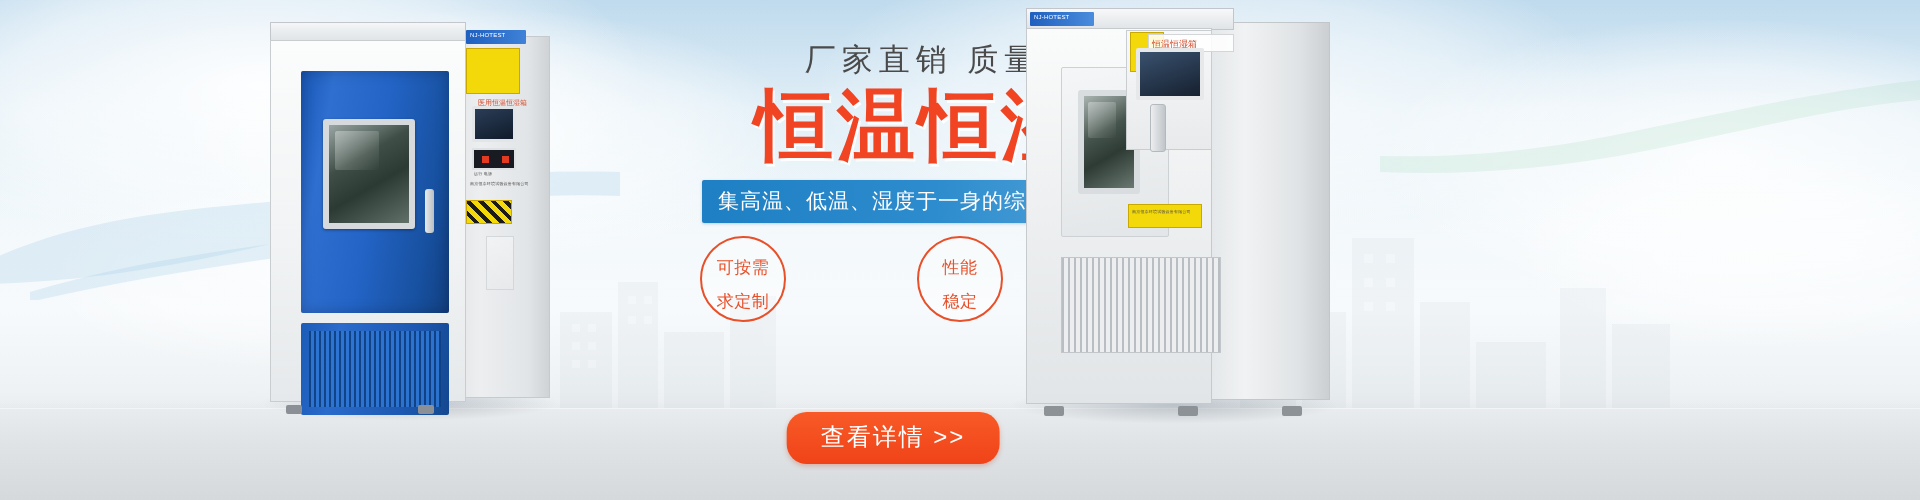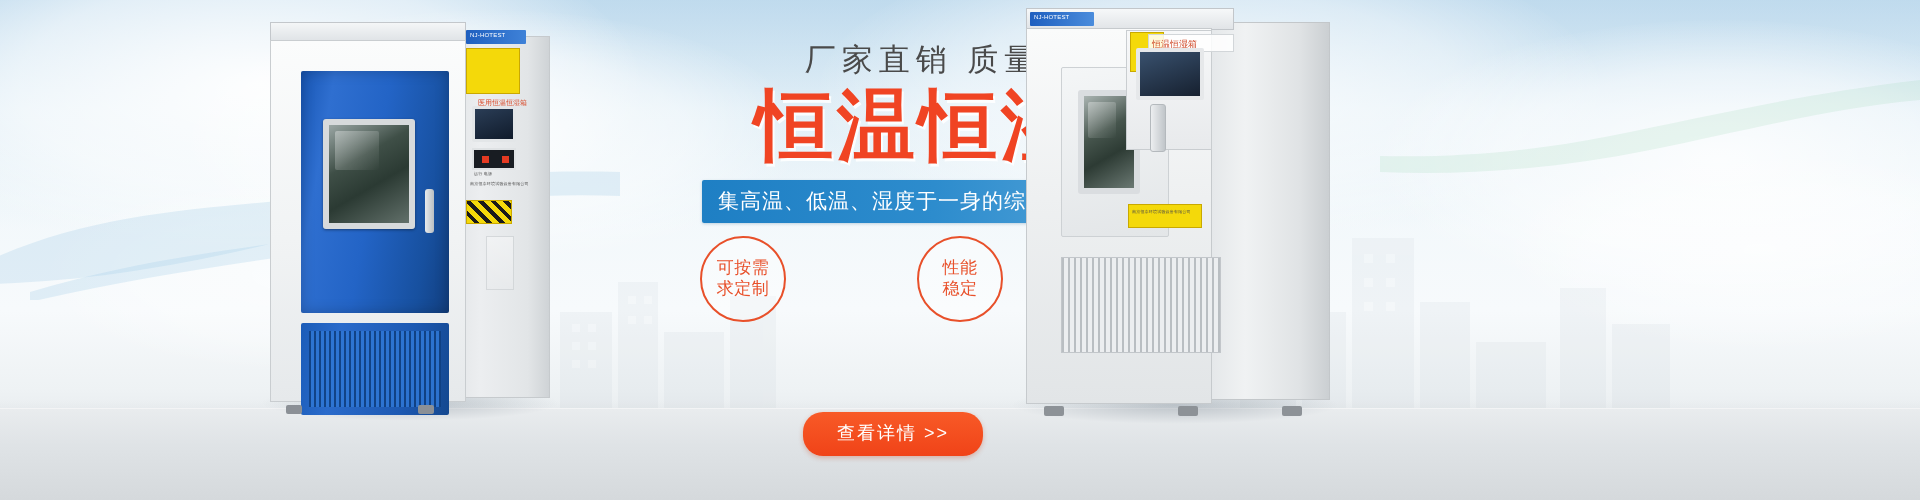--- a/index.html
+++ b/index.html
@@ -71,28 +71,28 @@
   .circles {
     position:absolute; left:700px; top:236px; width:520px;
     display:flex; justify-content:space-between; align-items:center;
   }
   .circle {
     width:86px; height:86px; border-radius:50%;
     border:2px solid #e8502a; background:rgba(255,255,255,.35);
     display:flex; flex-direction:column; align-items:center; justify-content:center;
     color:#e8502a; font-size:17px; line-height:1.22; letter-spacing:.5px;
   }
-  .circle span { display:block; white-space:nowrap; }
+  .circle span { display:block; white-space:nowrap;margin-top:13px; }
 
   
   .cta {
     position:absolute; left:893px; top:412px; transform:translateX(-50%);
     padding:9px 34px 11px; border-radius:20px;
     background:linear-gradient(180deg,#f85a27 0%, #f04318 100%);
-    color:#ffffff; font-size:18px; letter-spacing:2px; white-space:nowrap;
+    color:#ffffff; font-size:24px; letter-spacing:2px; white-space:nowrap;
     box-shadow:0 2px 5px rgba(200,60,20,.3); cursor:pointer; border:none;
   }
 
   
   .machine { position:absolute; }
   .m-shadow {
     position:absolute; border-radius:50%;
     background:radial-gradient(ellipse at center, rgba(80,95,110,.30) 0%, rgba(80,95,110,0) 70%);
   }
   

